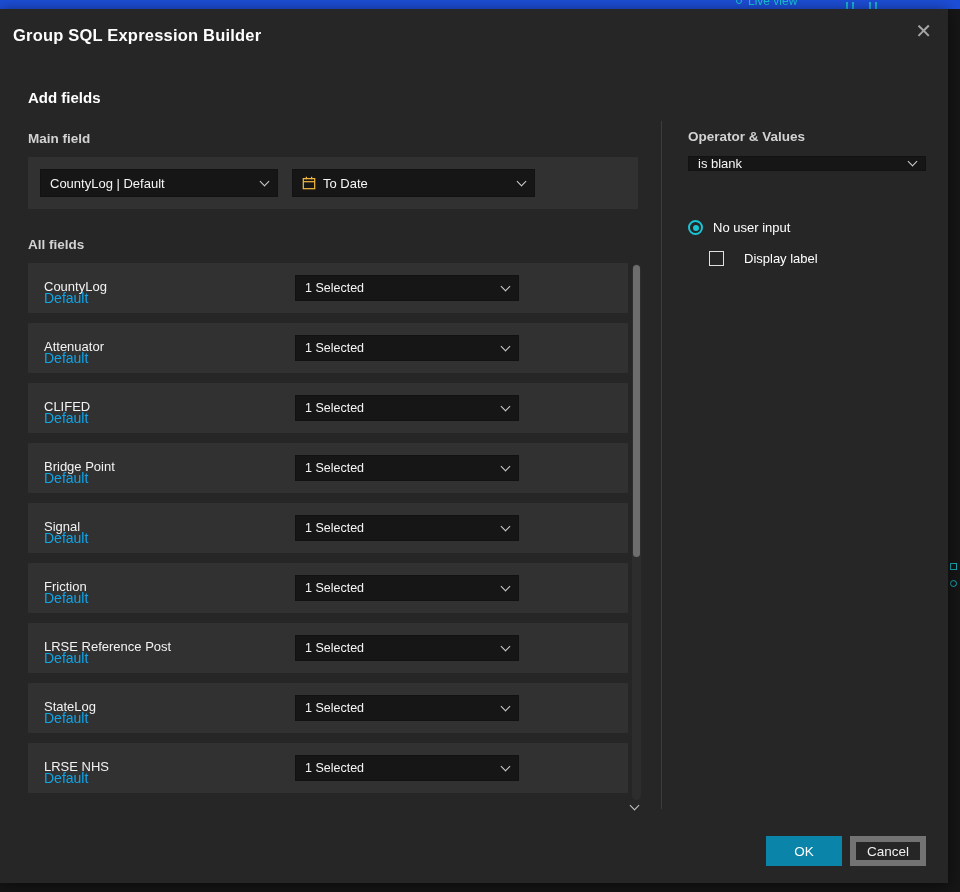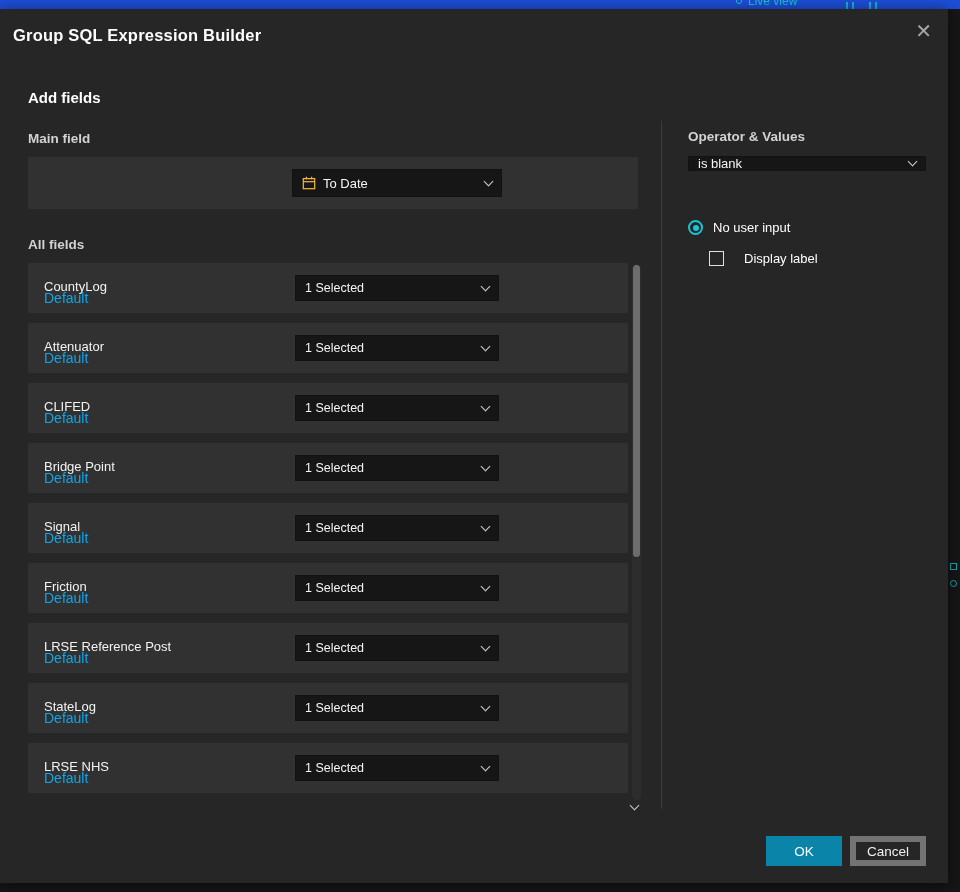--- a/index.html
+++ b/index.html
@@ -47,29 +47,29 @@
     display:flex;align-items:center;color:#f5f5f5;font-size:13px;
     padding:0 9px;cursor:pointer;
   }
   .dd .dd-label{flex:1;white-space:nowrap;overflow:hidden;}
   .chev{width:7px;height:7px;border-right:1.5px solid #d0d0d0;border-bottom:1.5px solid #d0d0d0;
     transform:rotate(45deg);flex:none;margin-left:8px;margin-top:-4px;}
 
   
   .main-panel{position:absolute;left:28px;top:148px;width:610px;height:52px;background:#313131;}
   .dd-field{left:12px;top:12px;width:238px;height:28px;}
-  .dd-date{left:264px;top:12px;width:210px;height:28px;}
+  .dd-date{left:264px;top:12px;width:243px;height:28px;}
   .cal-icon{color:var(--calendar-icon);margin-right:7px;display:flex;flex:none;}
 
   
   .fields-list{position:absolute;left:28px;top:254px;width:600px;}
   .field-row{position:relative;width:600px;height:50px;background:#313131;margin-bottom:10px;}
   .field-name{position:absolute;left:16px;top:8px;font-size:13px;color:#f2f2f2;margin-top:8px;}
   .field-sub{position:absolute;left:16px;top:27px;font-size:14px;color:#0ea5e9;}
-  .row-dd{left:267px;top:12px;width:204px;height:26px;font-size:12.5px;}
+  .row-dd{left:267px;top:12px;width:224px;height:26px;font-size:12.5px;}
 
   
   .scrollbar{position:absolute;left:632px;top:255px;width:9px;height:536px;background:#2d2d2d;border-radius:5px;cursor:pointer;}
   .scroll-thumb{position:absolute;left:1px;top:1px;width:7px;height:292px;background:#6d6d6d;border-radius:5px;cursor:pointer;}
   .scroll-down{position:absolute;left:631px;top:793px;width:7px;height:7px;
     border-right:1.5px solid #c9c9c9;border-bottom:1.5px solid #c9c9c9;transform:rotate(45deg);}
 
   
   .v-divider{position:absolute;left:661px;top:112px;width:1px;height:688px;background:#3c3c3c;}
 
@@ -110,20 +110,24 @@
 
 <div class="dialog">
 
   <div class="dialog-title">Group SQL Expression Builder</div>
   <div class="close-btn">✕</div>
 
   <div class="h-section">Add fields</div>
 
   <div class="h-sub lbl-main-field">Main field</div>
   <div class="main-panel">
+    <div class="dd dd-field">
+      <span class="dd-label">CountyLog | Default</span>
+      <span class="chev"></span>
+    </div>
     <div class="dd dd-date">
       <span class="cal-icon">
         <svg width="14" height="14" viewBox="0 0 16 16" fill="none" stroke="currentColor" stroke-width="1.4">
           <rect x="1.5" y="3" width="13" height="11.5"></rect>
           <line x1="1.5" y1="6.5" x2="14.5" y2="6.5"></line>
           <line x1="5" y1="0.8" x2="5" y2="3.6"></line>
           <line x1="11" y1="0.8" x2="11" y2="3.6"></line>
         </svg>
       </span>
       <span class="dd-label">To Date</span>

